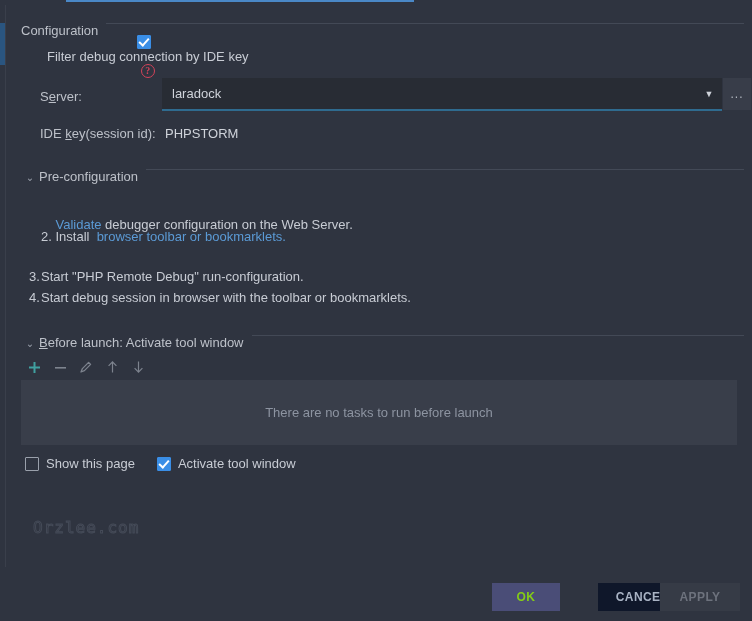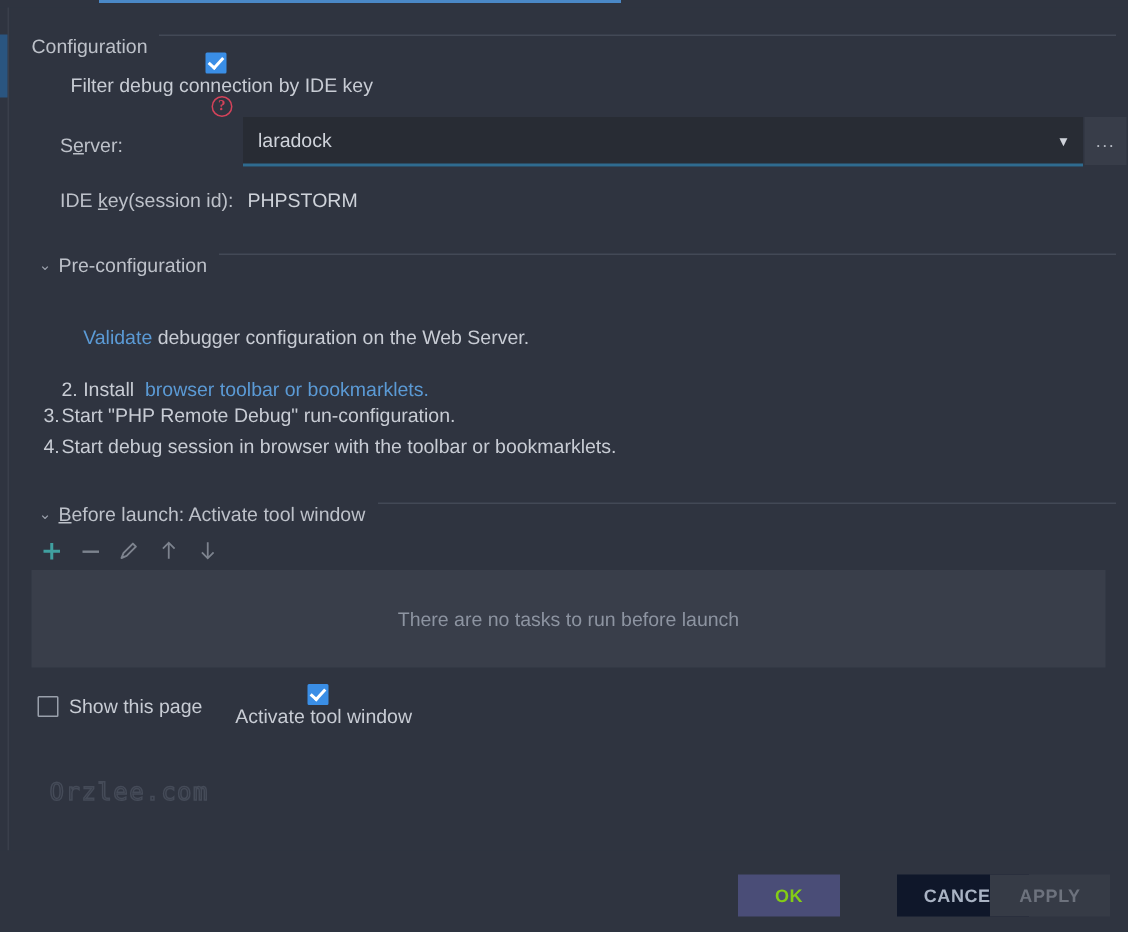--- a/index.html
+++ b/index.html
@@ -328,21 +328,21 @@
 
   <div class="section-header" style="left:14px; top:164px;">
     <span class="sec-chevron">⌄</span>
     <span class="sec-title">Pre-configuration</span>
     <span class="sec-line"></span>
   </div>
 
   <div class="preconf-line" style="left:34px; top:212px;">
     <span style="visibility:hidden;">1.&nbsp;</span><span class="lnk">Validate</span><span> debugger configuration on the Web Server.</span>
   </div>
-  <div class="preconf-line" style="left:34px; top:247px;">
+  <div class="preconf-line" style="left:34px; top:224px;">
     <span>2.&nbsp;Install </span><span class="lnk">&nbsp;browser toolbar or bookmarklets.</span>
   </div>
   <div class="preconf-line" style="left:34px; top:264px;">
     <span>Start "PHP Remote Debug" run-configuration.</span>
   </div>
   <div class="preconf-line" style="left:34px; top:285px;">
     <span>Start debug session in browser with the toolbar or bookmarklets.</span>
   </div>
   <div class="preconf-line" style="left:22px; top:264px;">3.</div>
   <div class="preconf-line" style="left:22px; top:285px;">4.</div>
@@ -384,21 +384,21 @@
 
   <div id="tasks-panel">
     <span class="empty-text">There are no tasks to run before launch</span>
   </div>
 
   <div id="bottom-cbx">
     <span style="display:flex;align-items:center;">
       <span class="cbx unchecked"></span>
       <span class="cbx-label">Show this page</span>
     </span>
-    <span style="display:flex;align-items:center;flex-direction:column;">
+    <span style="display:flex;align-items:center;">
       <span class="cbx checked"></span>
       <span class="cbx-label">Activate tool window</span>
     </span>
   </div>
 
   <div id="watermark">Orzlee.com</div>
 
 </div>
 
 <div id="button-bar"></div>

